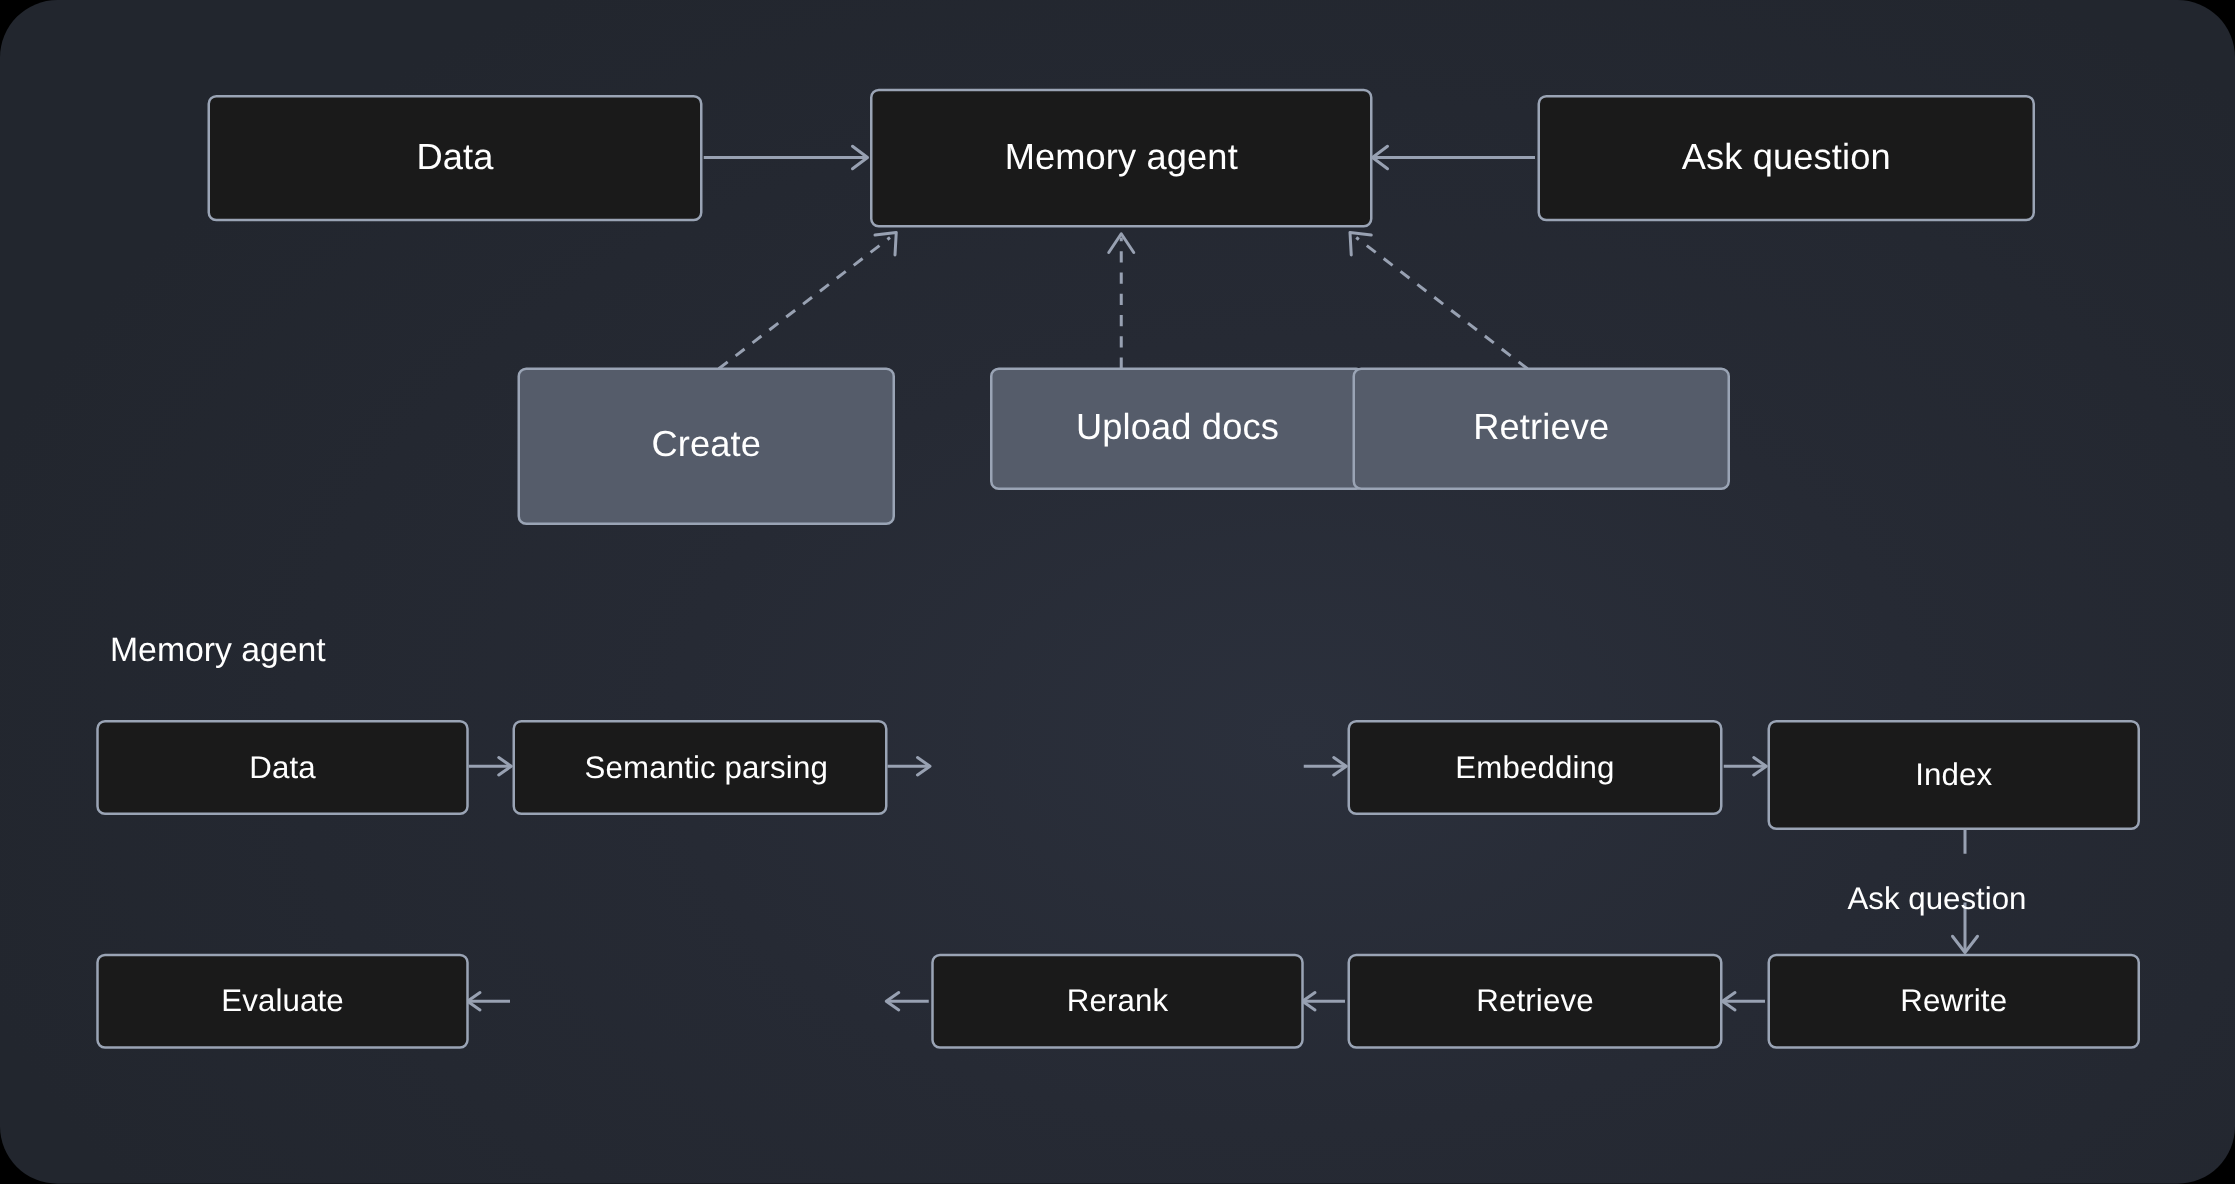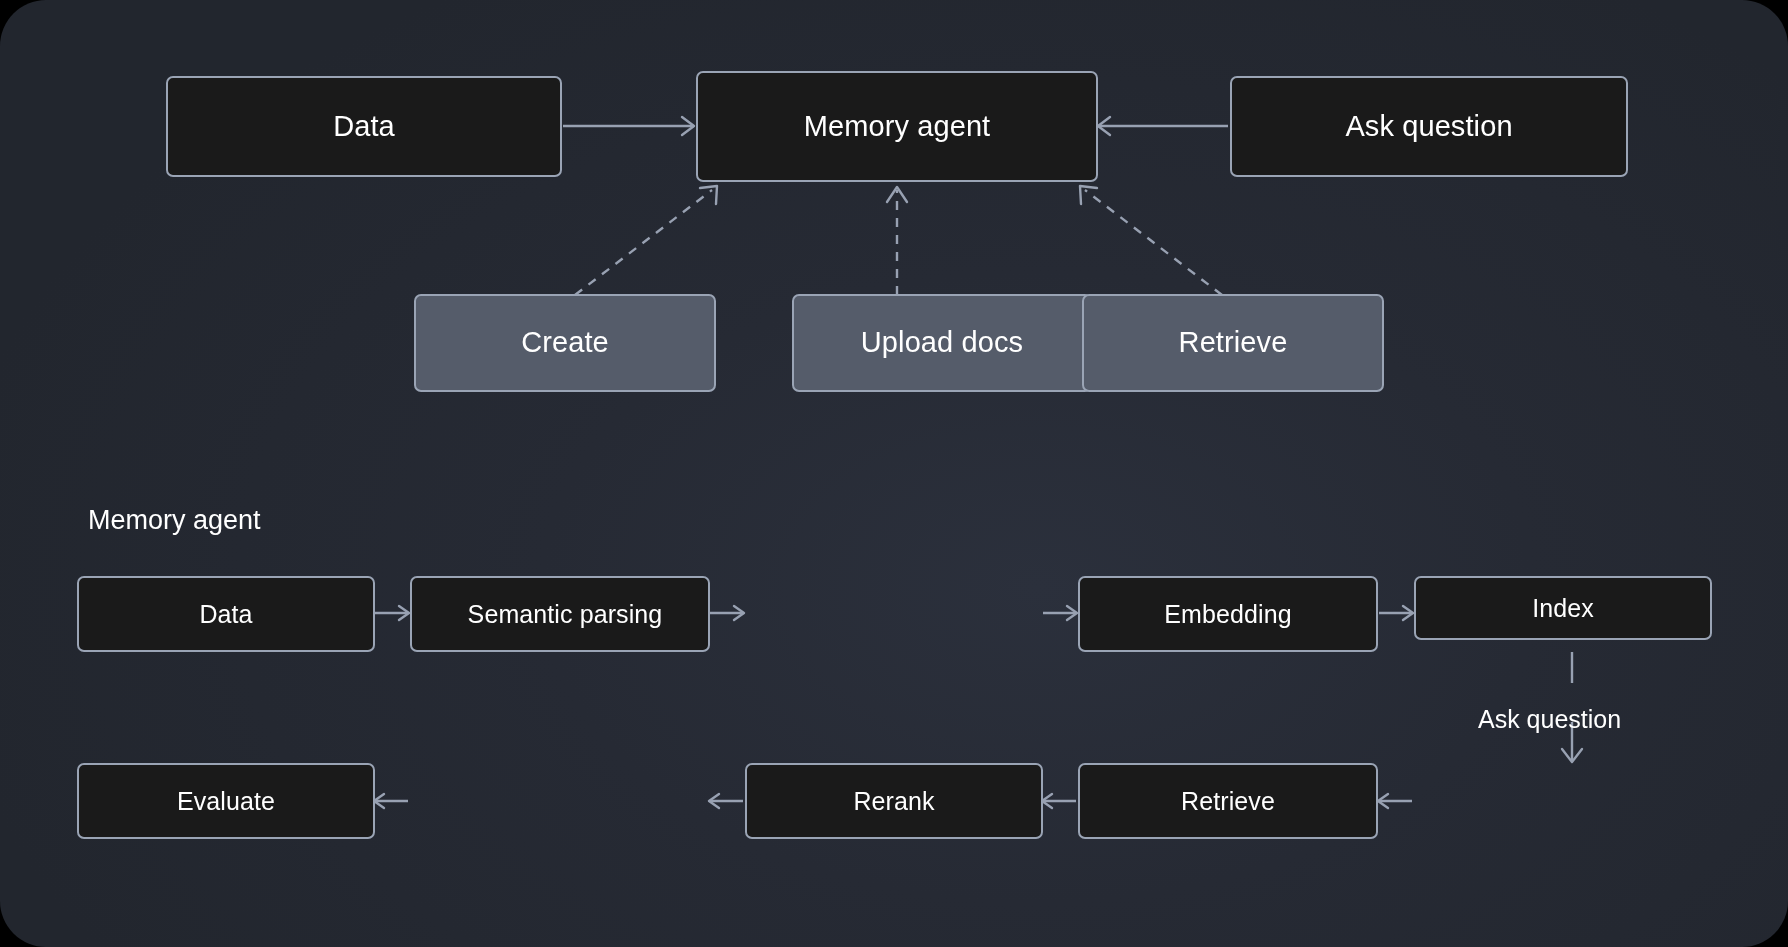--- a/index.html
+++ b/index.html
@@ -120,39 +120,40 @@
     <line x1="408" y1="801" x2="375" y2="801"></line>
     <path class="head" d="M 384 794 L 374 801 L 384 808"></path>
   </svg>
 
   <div class="node dark lg" style="left:166px; top:76px; width:396px; height:101px;">Data</div>
 
   <div class="node dark lg" style="left:696px; top:71px; width:402px; height:111px;">Memory agent</div>
 
   <div class="node dark lg" style="left:1230px; top:76px; width:398px; height:101px;">Ask question</div>
 
-  <div class="node slate lg" style="left:414px; top:294px; width:302px; height:98px;">Create</div>
+  <div class="node slate lg" style="left:414px; top:294px; width:302px; height:126px;">Create</div>
 
   <div class="node slate lg" style="left:748px; top:294px; width:300px; height:98px;margin-left:44px;">Upload docs</div>
 
   <div class="node slate lg" style="left:1082px; top:294px; width:302px; height:98px;">Retrieve</div>
 
   <div class="label" id="section-title" style="left:88px; top:505px;">Memory agent</div>
 
   <div class="node dark md" style="left:77px; top:576px; width:298px; height:76px;">Data</div>
 
   <div class="node dark md" style="left:410px; top:576px; width:300px; height:76px;padding-left:10px;">Semantic parsing</div>
 
 
   <div class="node dark md" style="left:1078px; top:576px; width:300px; height:76px;">Embedding</div>
 
-  <div class="node dark md" style="left:1414px; top:576px; width:298px; height:64px;">Index</div>
+  <div class="node dark md" style="left:1414px; top:576px; width:298px; height:88px;">Index</div>
 
   <div class="label" id="ask-question-label" style="left:1478px; top:689px;margin-top:16px;">Ask question</div>
 
+  <div class="node dark md" style="left:1414px; top:763px; width:298px; height:76px;">Rewrite</div>
 
   <div class="node dark md" style="left:1078px; top:763px; width:300px; height:76px;">Retrieve</div>
 
   <div class="node dark md" style="left:745px; top:763px; width:298px; height:76px;">Rerank</div>
 
 
   <div class="node dark md" style="left:77px; top:763px; width:298px; height:76px;">Evaluate</div>
 
 </div>
 

